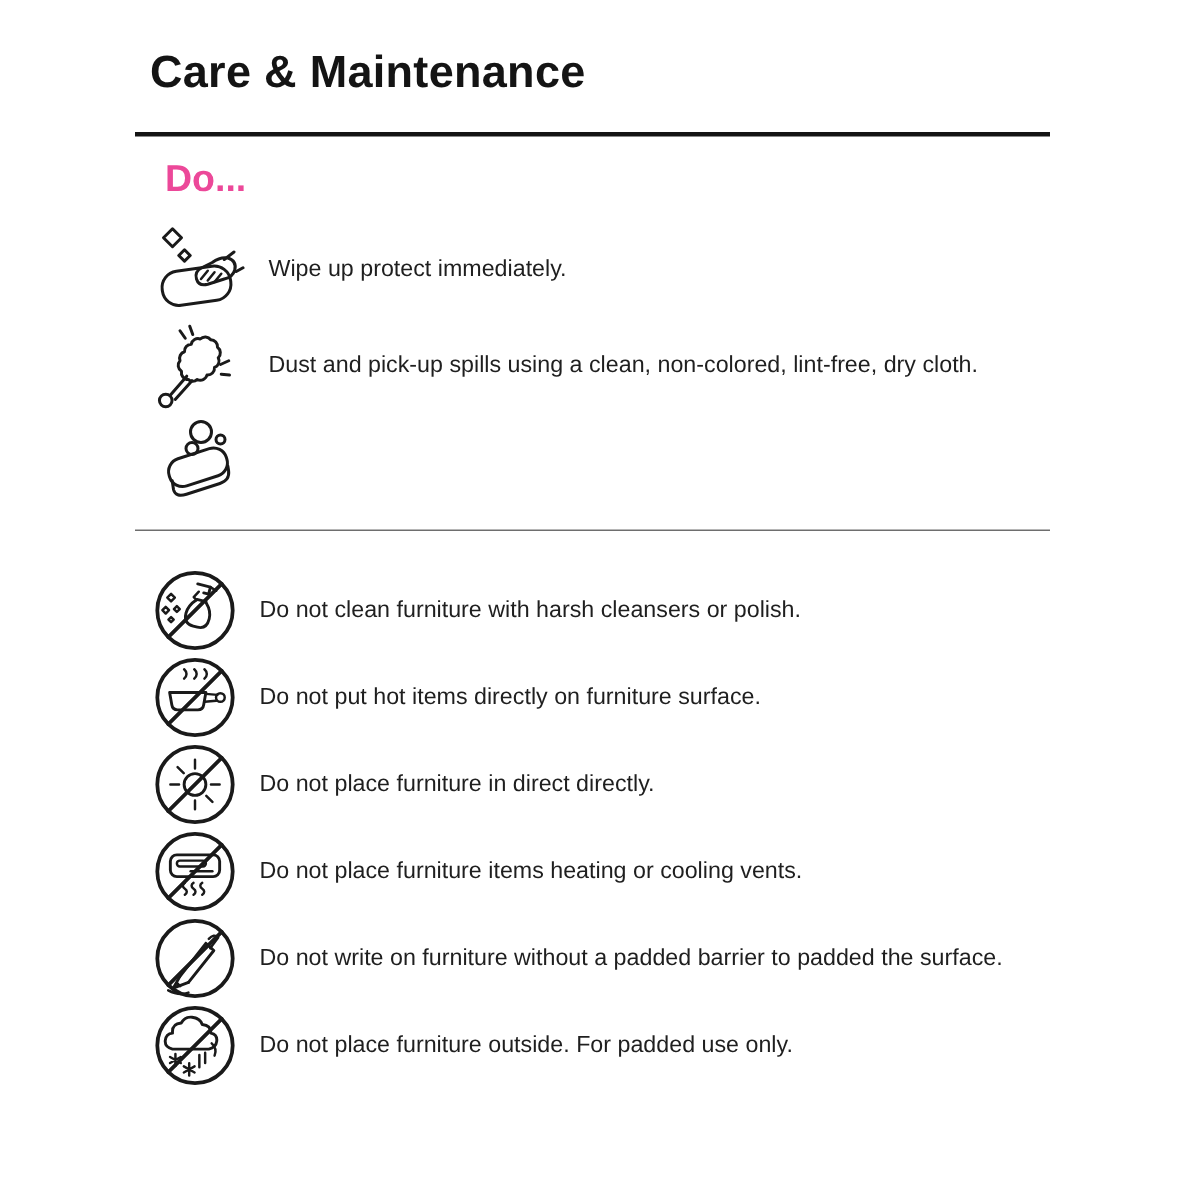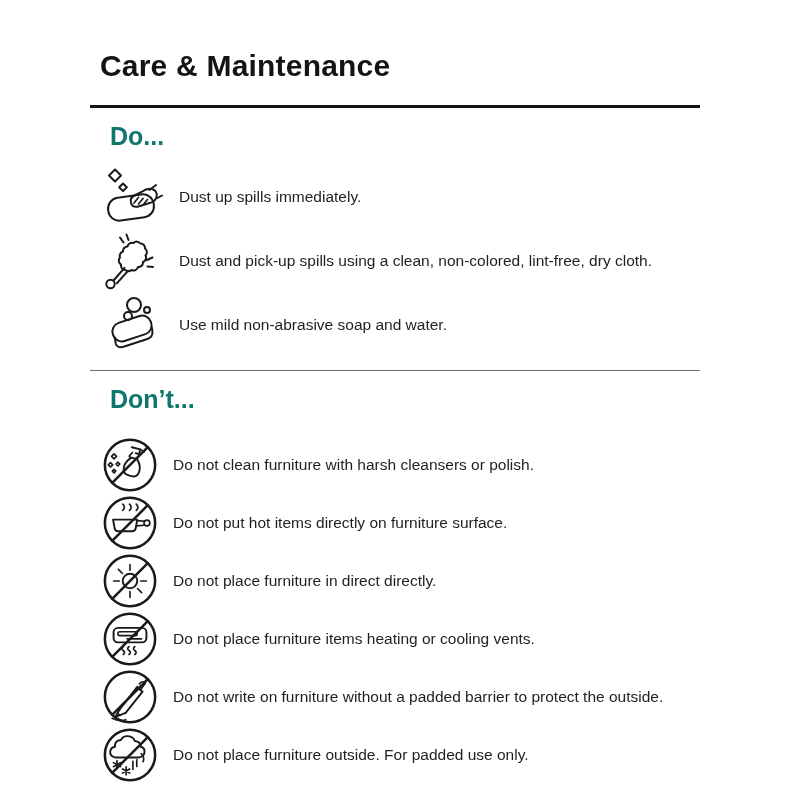--- a/index.html
+++ b/index.html
@@ -1,21 +1,21 @@
 <!DOCTYPE html>
 <html><head>
 <meta charset="utf-8">
 <style>
   html,body{margin:0;padding:0;background:#fff;}
   body{width:800px;height:800px;font-family:"Liberation Sans",sans-serif;color:#1a1a1a;overflow:hidden;}
-  .content{margin:0 100px 0 90px;padding-top:51px;}
+  .content{margin:0 100px 0 90px;padding-top:34px;}
   .page-title{font-size:30px;font-weight:bold;line-height:1;margin:0 0 0 10px;letter-spacing:.2px;color:#141414;}
   .rule-heavy{border:none;border-top:3px solid #141414;margin:24px 0 0 0;}
   .rule-light{border:none;border-top:1px solid #6e6e6e;margin:13px 0 0 0;}
-  .section-heading{font-size:25px;font-weight:bold;line-height:1;margin:16px 0 0 20px;color:#0f766e;}
+  .section-heading{font-size:25px;font-weight:bold;line-height:1;margin:16px 0 0 20px;color:#ec4899;}
   .do-list{margin-top:16px;}
   .dont-list{margin-top:24px;}
   .row{display:flex;align-items:center;}
   .do-list .row{height:64px;padding-left:8px;}
   .dont-list .row{height:58px;padding-left:10px;}
   .icon-box{width:68px;display:flex;justify-content:center;align-items:center;flex:0 0 auto;}
   .dont-list .icon-box{width:60px;}
   .item-label{font-size:15.5px;line-height:1.2;margin-left:13px;color:#1f1f1f;}
   svg{display:block;}
   svg *{fill:none;stroke:#1a1a1a;stroke-width:2;stroke-linecap:round;stroke-linejoin:round;}
@@ -39,21 +39,21 @@
         <span class="icon-box">
           <svg width="64" height="64" viewBox="0 0 64 64">
             <path d="M15 4.5 L21 10.5 L15 16.5 L9 10.5 Z"></path>
             <path d="M23 18.5 L26.8 22.3 L23 26.1 L19.2 22.3 Z"></path>
             <rect x="8" y="31" width="46" height="23" rx="11" transform="rotate(-8 31 42.5)"></rect>
             <path d="M52 24 q6 2 4.5 8 q-1.5 5 -7 6 l-11 3.5 q-6 1.5 -7.5 -3.5 q-1.5 -5 3.5 -7.5 l7 -3.5 q5.5 -4 10.5 -3 z"></path>
             <path class="thin" d="M38.5 32.5 l-4.5 5.5 M43 33.5 l-4.5 5.5 M47.5 34.5 l-4.5 5.5"></path>
             <path d="M49.5 25 l6.5 -5 M57.5 33 l4.5 -2.5"></path>
           </svg>
         </span>
-        <span class="item-label">Dust up spills immediately.</span>
+        <span class="item-label">Wipe up protect immediately.</span>
       </div>
 
       <div class="row">
         <span class="icon-box">
           <svg width="64" height="64" viewBox="0 0 64 64">
             <circle cx="10.5" cy="55" r="4.2"></circle>
             <path d="M13.5 51.5 L24.5 38.8 M16.8 54.3 L28 41.8"></path>
             <path d="M25.5 41 a4.6 4.6 0 0 1 -4.5 -5.5 a4.6 4.6 0 0 1 -1 -7 a4.6 4.6 0 0 1 3 -6 a4.6 4.6 0 0 1 4.5 -5 a4.6 4.6 0 0 1 6 -3.5 a4.6 4.6 0 0 1 7 0.5 a4.6 4.6 0 0 1 4.5 5 a4.6 4.6 0 0 1 0.5 7 a4.6 4.6 0 0 1 -2.5 6.5 a4.6 4.6 0 0 1 -5 5 a4.6 4.6 0 0 1 -6.5 3 a4.6 4.6 0 0 1 -6 0 z"></path>
             <path d="M20 8.5 l3.5 5 M26.5 5.5 l2 5.5 M47 31 l5.5 -2.5 M47.5 37.5 l5.5 0.5"></path>
           </svg>
@@ -64,30 +64,28 @@
       <div class="row">
         <span class="icon-box">
           <svg width="64" height="64" viewBox="0 0 64 64">
             <circle cx="34" cy="12" r="7"></circle>
             <circle cx="47" cy="17" r="3"></circle>
             <circle cx="28" cy="23" r="4"></circle>
             <rect x="12" y="26" width="40" height="19" rx="9" transform="rotate(-18 32 35.5)"></rect>
             <path d="M14.8 44.5 l0.9 6 q1.3 5.2 8.6 3 l22.3 -7.2 q6.6 -2.2 5.8 -8.5 l-0.5 -3.2"></path>
           </svg>
         </span>
-        <span class="item-label">Use mild non-abrasive soap and water.</span>
       </div>
 
     </div>
   </div>
 
   <hr class="rule-light">
 
   <div>
-    <h2 class="section-heading">Don’t...</h2>
 
     <div class="dont-list">
 
       <div class="row">
         <span class="icon-box">
           <svg width="58" height="58" viewBox="0 0 60 60">
             <circle class="ring" cx="30" cy="30" r="26"></circle>
             <g transform="rotate(14 33 30)">
               <path d="M27.5 12.5 h9 v5 h-3.5"></path>
               <path class="thin" d="M36.5 12.5 l4.5 1.5"></path>
@@ -146,21 +144,21 @@
           <svg width="58" height="58" viewBox="0 0 60 60">
             <circle class="ring" cx="30" cy="30" r="26"></circle>
             <path d="M19.5 42.5 L37.5 19.5 M25.5 46.5 L43 24.5 M37.5 19.5 l5.5 5"></path>
             <path class="thin" d="M39.5 16.5 q3.5 -4 6.5 -1 l-5.5 7.5"></path>
             <path d="M19.5 42.5 L15 50.5 L25.5 46.5"></path>
             <path class="thin" d="M17.5 46.8 l2.3 2.3"></path>
             <path class="thin" d="M11.5 52 q7.5 4 14 1.5"></path>
             <path class="slash" d="M11.6 48.4 L48.4 11.6"></path>
           </svg>
         </span>
-        <span class="item-label">Do not write on furniture without a padded barrier to protect the outside.</span>
+        <span class="item-label">Do not write on furniture without a padded barrier to padded the surface.</span>
       </div>
 
       <div class="row">
         <span class="icon-box">
           <svg width="58" height="58" viewBox="0 0 60 60">
             <circle class="ring" cx="30" cy="30" r="26"></circle>
             <path d="M14.5 32.5 q-5.5 -1.5 -5 -6 q0.5 -4.5 5 -5 q-0.5 -6.5 6 -7 q2.5 -4.5 7.5 -4 q5.5 0.5 7 5 q6 0.5 6 6 q4.5 1 4 5.5 q-0.5 4.5 -5.5 5.5 z"></path>
             <path class="thin" d="M16.5 35.8 v8.4 M12.8 37.9 l7.4 4.2 M20.2 37.9 l-7.4 4.2"></path>
             <path class="thin" d="M26 42.3 v8.4 M22.3 44.4 l7.4 4.2 M29.7 44.4 l-7.4 4.2"></path>
             <path class="thin" d="M33 36.5 v8.5 M37 35 v7"></path>

